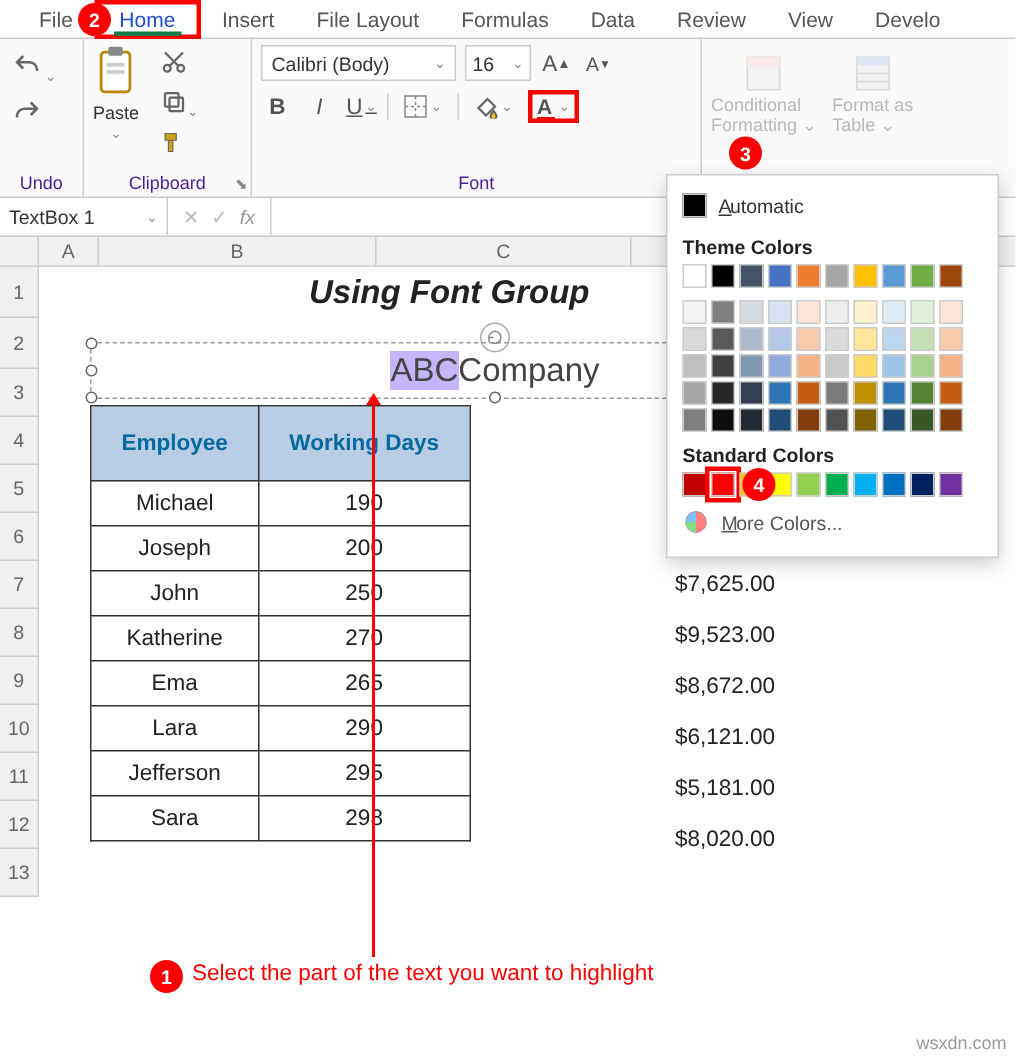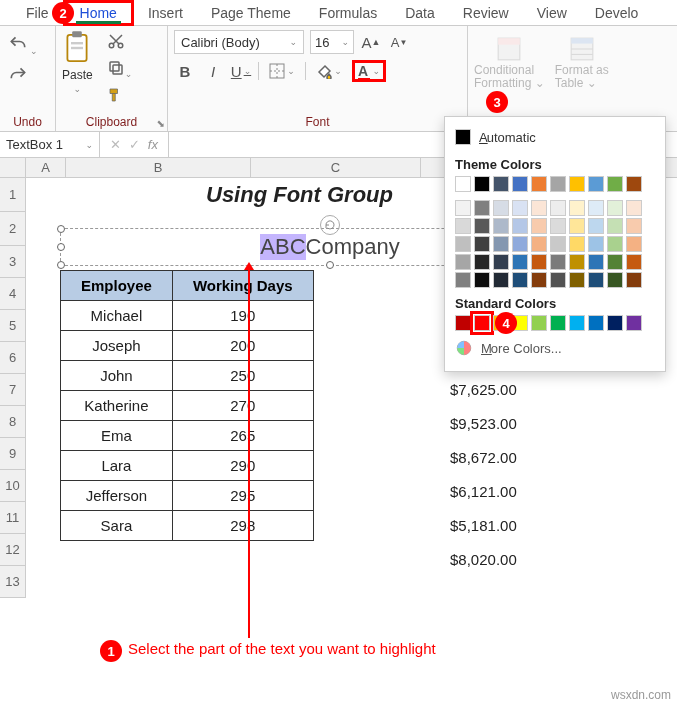--- a/index.html
+++ b/index.html
@@ -8,21 +8,21 @@
 
 .menu-bar { display: flex; align-items: center; height: 26px; padding-left: 12px; border-bottom: 1px solid #ccc; }
 .menu-item { padding: 4px 14px; color: #555; font-size: 14px; position: relative; }
 .menu-item.active { color: #1d4ed8; font-weight: 400; }
 .menu-item.active::after { content: ''; position: absolute; bottom: -1px; left: 10px; right: 10px; height: 3px; background: #107c41; }
 .red-box { border: 3px solid #ff0000; }
 
 
 .ribbon { display: flex; height: 106px; border-bottom: 1px solid #ccc; background: #fafafa; position: relative; }
 .ribbon-group { border-right: 1px solid #d0d0d0; padding: 4px 6px 0 6px; display: flex; flex-direction: column; justify-content: space-between; }
-.ribbon-group-label { text-align: center; font-size: 12px; color: #7f1d1d; padding-bottom: 2px; }
+.ribbon-group-label { text-align: center; font-size: 12px; color: #4c1d95; padding-bottom: 2px; }
 .group-content { display: flex; align-items: flex-start; gap: 14px; height: 80px; }
 
 .undo-btns { display: flex; flex-direction: column; gap: 8px; padding-top: 4px; }
 .undo-icon, .redo-icon { font-size: 20px; color: #666; }
 
 .clipboard-group .paste-big { display: flex; flex-direction: column; align-items: center; gap: 2px; }
 .clipboard-icon { width: 30px; height: 36px; }
 .clip-smalls { display: flex; flex-direction: column; gap: 6px; padding-top: 2px; }
 .small-ico { width: 18px; height: 18px; color: #666; }
 
@@ -35,41 +35,41 @@
 .fontcolor-main { position: relative; display: inline-block; width: 16px; }
 .fontcolor-under { position: absolute; bottom: -3px; left: 0; right: 0; height: 4px; background: #ff0000; }
 .font-lower { margin-top: 6px; }
 
 .cond-fmt { display: flex; gap: 10px; align-items: center; padding-top: 4px; }
 .cond-item { display: flex; flex-direction: column; align-items: center; font-size: 12px; color: #555; }
 .cond-icon { width: 34px; height: 30px; display: flex; align-items: center; justify-content: center; }
 
 
 .formula-bar { display: flex; align-items: center; height: 26px; border-bottom: 1px solid #ccc; }
-.name-box { width: 100px; border-right: 1px solid #ccc; display: flex; align-items: center; padding: 0 6px; justify-content: space-between; height: 100%; }
+.name-box { width: 112px; border-right: 1px solid #ccc; display: flex; align-items: center; padding: 0 6px; justify-content: space-between; height: 100%; }
 .fx-controls { display: flex; align-items: center; gap: 8px; padding: 0 10px; color: #999; }
 
 
 .sheet { position: relative; }
 .col-headers { display: flex; height: 20px; background: #f0f0f0; border-bottom: 1px solid #ccc; }
 .corner { width: 26px; border-right: 1px solid #ccc; }
 .col-h { border-right: 1px solid #ccc; text-align: center; font-size: 13px; color: #666; line-height: 20px; }
 .row-h { width: 26px; border-right: 1px solid #ccc; border-bottom: 1px solid #ccc; background: #f0f0f0; text-align: center; font-size: 13px; color: #666; display: flex; align-items: center; justify-content: center; }
 
 .gridbody { display: flex; }
 .row-heads { display: flex; flex-direction: column; }
 .cells { position: relative; flex: 1; }
 
 .chart-title { position: absolute; top: 4px; left: 180px; font-size: 22px; font-style: italic; font-weight: bold; color: #222; }
 .textbox { position: absolute; top: 50px; left: 34px; width: 540px; height: 38px; border: 1px dashed #999; display: flex; align-items: center; justify-content: center; font-size: 22px; color: #444; background: #fff; }
 .textbox .sel { background: #c4b5fd; }
 .handle { position: absolute; width: 8px; height: 8px; border: 1px solid #666; border-radius: 50%; background: #fff; }
 
 .data-table { position: absolute; top: 92px; left: 34px; border-collapse: collapse; }
-.data-table th { background: #b8cce4; border: 1px solid #333; padding: 6px 20px; font-size: 15px; font-weight: bold; color: #000000; }
+.data-table th { background: #b8cce4; border: 1px solid #333; padding: 16px 20px; font-size: 15px; font-weight: bold; color: #0369a1; }
 .data-table td { border: 1px solid #333; padding: 6px 20px; font-size: 15px; text-align: center; color: #222; }
 
 
 .annot-circle { position: absolute; width: 22px; height: 22px; border-radius: 50%; background: #ff0000; color: #fff; display: flex; align-items: center; justify-content: center; font-size: 13px; font-weight: bold; }
 .annot-text { position: absolute; color: #ff0000; font-size: 15px; }
 .annot-arrow { position: absolute; width: 2px; background: #ff0000; }
 .annot-arrow::before { content: ''; position: absolute; top: -6px; left: -4px; border-left: 5px solid transparent; border-right: 5px solid transparent; border-bottom: 8px solid #ff0000; }
 
 
 .color-dd { position: absolute; top: 116px; left: 444px; width: 222px; background: #fff; border: 1px solid #ccc; box-shadow: 0 4px 12px rgba(0,0,0,0.2); padding: 8px 10px; z-index: 100; }
@@ -84,21 +84,21 @@
 
 .watermark { position: absolute; right: 6px; bottom: 4px; font-size: 12px; color: #999; }
 </style>
 </head>
 <body>
 
 <div class="menu-bar">
   <div class="menu-item">File</div>
   <div class="menu-item active red-box" style="padding:2px 14px;">Home</div>
   <div class="menu-item">Insert</div>
-  <div class="menu-item">Page Theme</div>
+  <div class="menu-item">File Layout</div>
   <div class="menu-item">Formulas</div>
   <div class="menu-item">Data</div>
   <div class="menu-item">Review</div>
   <div class="menu-item">View</div>
   <div class="menu-item">Develo</div>
 </div>
 
 <div class="annot-circle" style="top:2px; left:52px;">2</div>
 
 <div class="ribbon">

